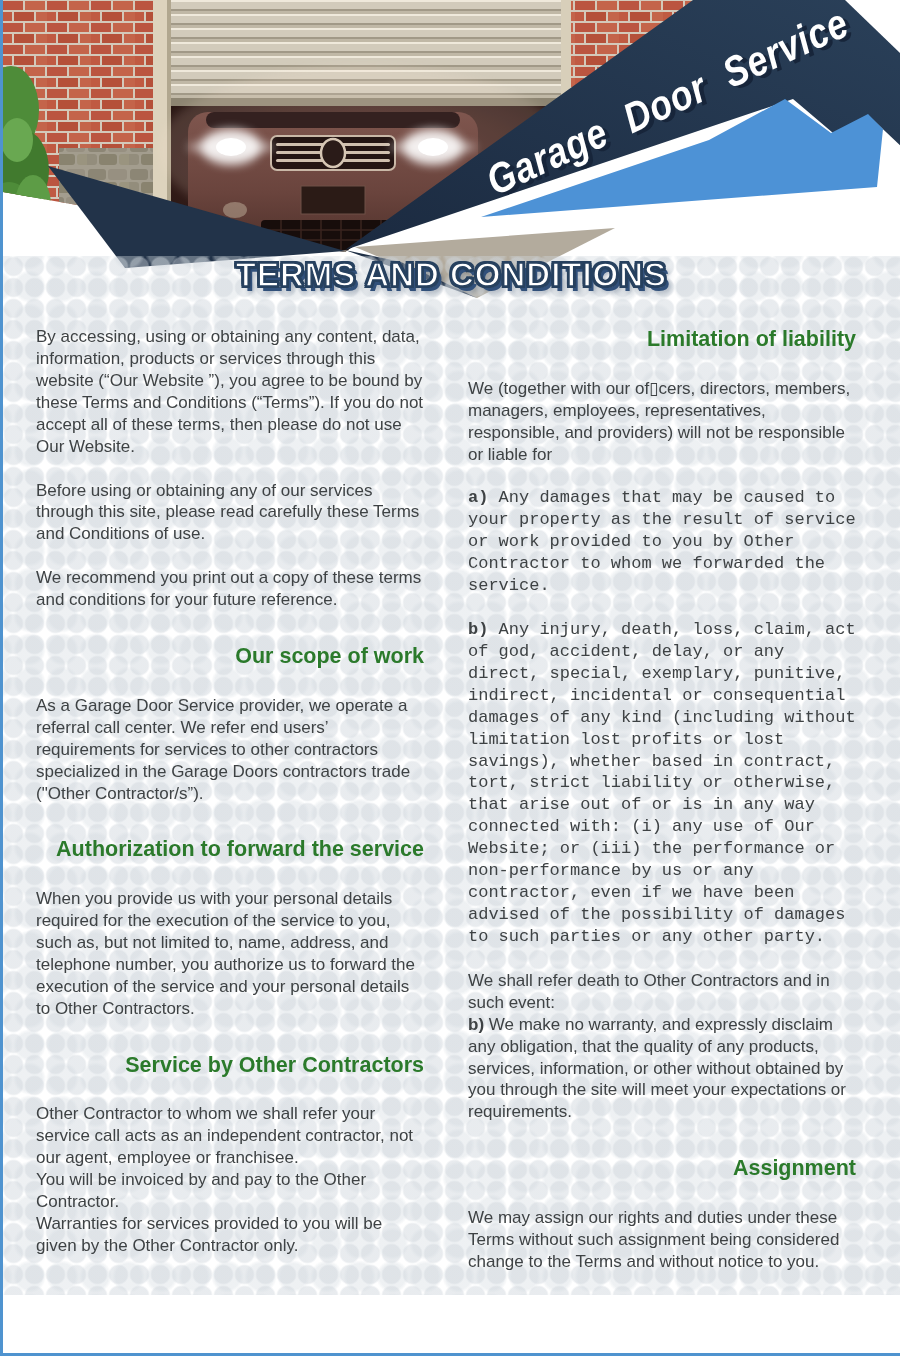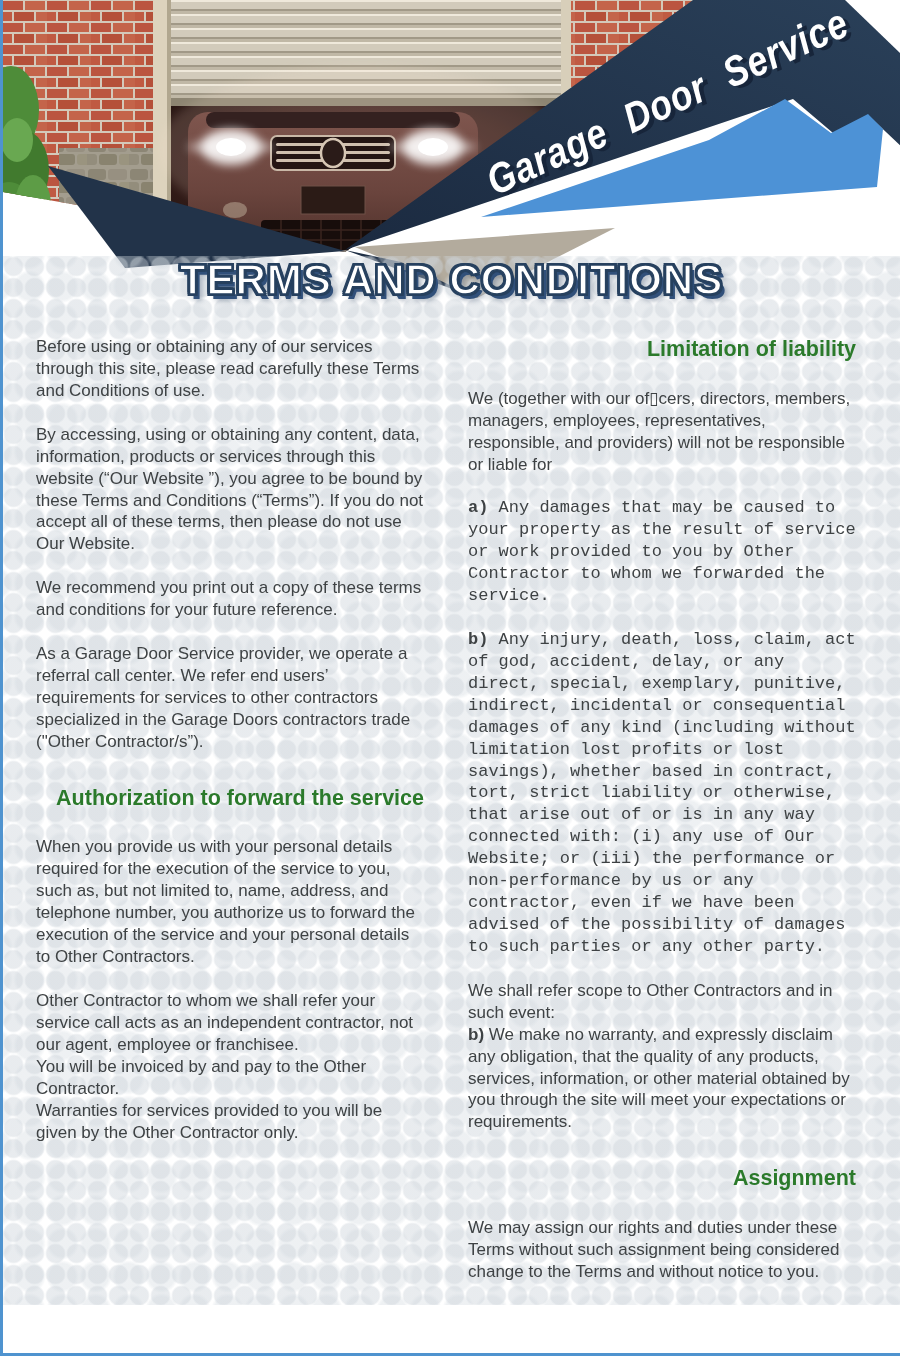--- a/index.html
+++ b/index.html
@@ -26,21 +26,21 @@
     background-position:0 0, 10px 14px;
   }
   .title-wrap{
     margin-top:-44px;
     text-align:center;
     position:relative;
   }
   .page-title{
     margin:0;
     display:inline-block;
-    font-size:42px;
+    font-size:33px;
     font-weight:800;
     letter-spacing:1px;
     color:#ffffff;
     -webkit-text-stroke:1.5px #27415f;
     text-shadow:
       -2px -2px 0 #27415f, 2px -2px 0 #27415f,
       -2px  2px 0 #27415f, 2px  2px 0 #27415f,
       -2px  0   0 #27415f, 2px  0   0 #27415f,
        0   -2px 0 #27415f, 0    2px 0 #27415f,
        4px  5px 0 #31507a,
@@ -199,43 +199,45 @@
 
   <div class="content">
 
     <div class="title-wrap">
       <h1 class="page-title">TERMS AND CONDITIONS</h1>
     </div>
 
     <div class="columns body-text">
 
       <div class="col">
+        <p class="para">By accessing, using or obtaining any content, data, information, products or services through this website (“Our Website ”), you agree to be bound by these Terms and Conditions (“Terms”). If you do not accept all of these terms, then please do not use Our Website.</p>
         <p class="para">Before using or obtaining any of our services through this site, please read carefully these Terms and Conditions of use.</p>
-        <p class="para">By accessing, using or obtaining any content, data, information, products or services through this website (“Our Website ”), you agree to be bound by these Terms and Conditions (“Terms”). If you do not accept all of these terms, then please do not use Our Website.</p>
         <p class="para">We recommend you print out a copy of these terms and conditions for your future reference.</p>
 
+        <h2 class="sec-heading">Our scope of work</h2>
         <p class="para">As a Garage Door Service provider, we operate a referral call center. We refer end users’ requirements for services to other contractors specialized in the Garage Doors contractors trade ("Other Contractor/s”).</p>
 
         <h2 class="sec-heading">Authorization to forward the service</h2>
         <p class="para">When you provide us with your personal details required for the execution of the service to you, such as, but not limited to, name, address, and telephone number, you authorize us to forward the execution of the service and your personal details to Other Contractors.</p>
 
+        <h2 class="sec-heading">Service by Other Contractors</h2>
         <p class="para prelines">Other Contractor to whom we shall refer your service call acts as an independent contractor, not our agent, employee or franchisee.
 You will be invoiced by and pay to the Other Contractor.
 Warranties for services provided to you will be given by the Other Contractor only.</p>
       </div>
 
       <div class="col">
         <h2 class="sec-heading first">Limitation of liability</h2>
         <p class="para">We (together with our of▯cers, directors, members, managers, employees, representatives, responsible, and providers) will not be responsible or liable for</p>
         <p class="item-para"><b>a)</b> <span>Any damages that may be caused to your property as the result of service or work provided to you by Other Contractor to whom we forwarded the service.</span></p>
         <p class="item-para"><b>b)</b> <span>Any injury, death, loss, claim, act of god, accident, delay, or any direct, special, exemplary, punitive, indirect, incidental or consequential damages of any kind (including without limitation lost profits or lost savings), whether based in contract, tort, strict liability or otherwise, that arise out of or is in any way connected with: (i) any use of Our Website; or (iii) the performance or non-performance by us or any contractor, even if we have been advised of the possibility of damages to such parties or any other party.</span></p>
 
         <div class="para">
-          <p class="item-line">We shall refer scope to Other Contractors and in such event:</p>
-          <p class="item-line"><b>b)</b> <span>We make no warranty, and expressly disclaim any obligation, that the quality of any products, services, information, or other material obtained by you through the site will meet your expectations or requirements.</span></p>
+          <p class="item-line">We shall refer death to Other Contractors and in such event:</p>
+          <p class="item-line"><b>b)</b> <span>We make no warranty, and expressly disclaim any obligation, that the quality of any products, services, information, or other without obtained by you through the site will meet your expectations or requirements.</span></p>
         </div>
 
         <h2 class="sec-heading">Assignment</h2>
         <p class="para">We may assign our rights and duties under these Terms without such assignment being considered change to the Terms and without notice to you.</p>
       </div>
 
     </div>
   </div>
 </div>
 

